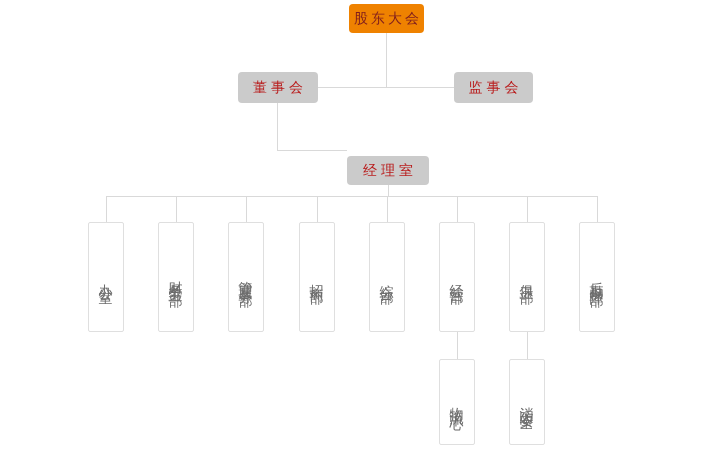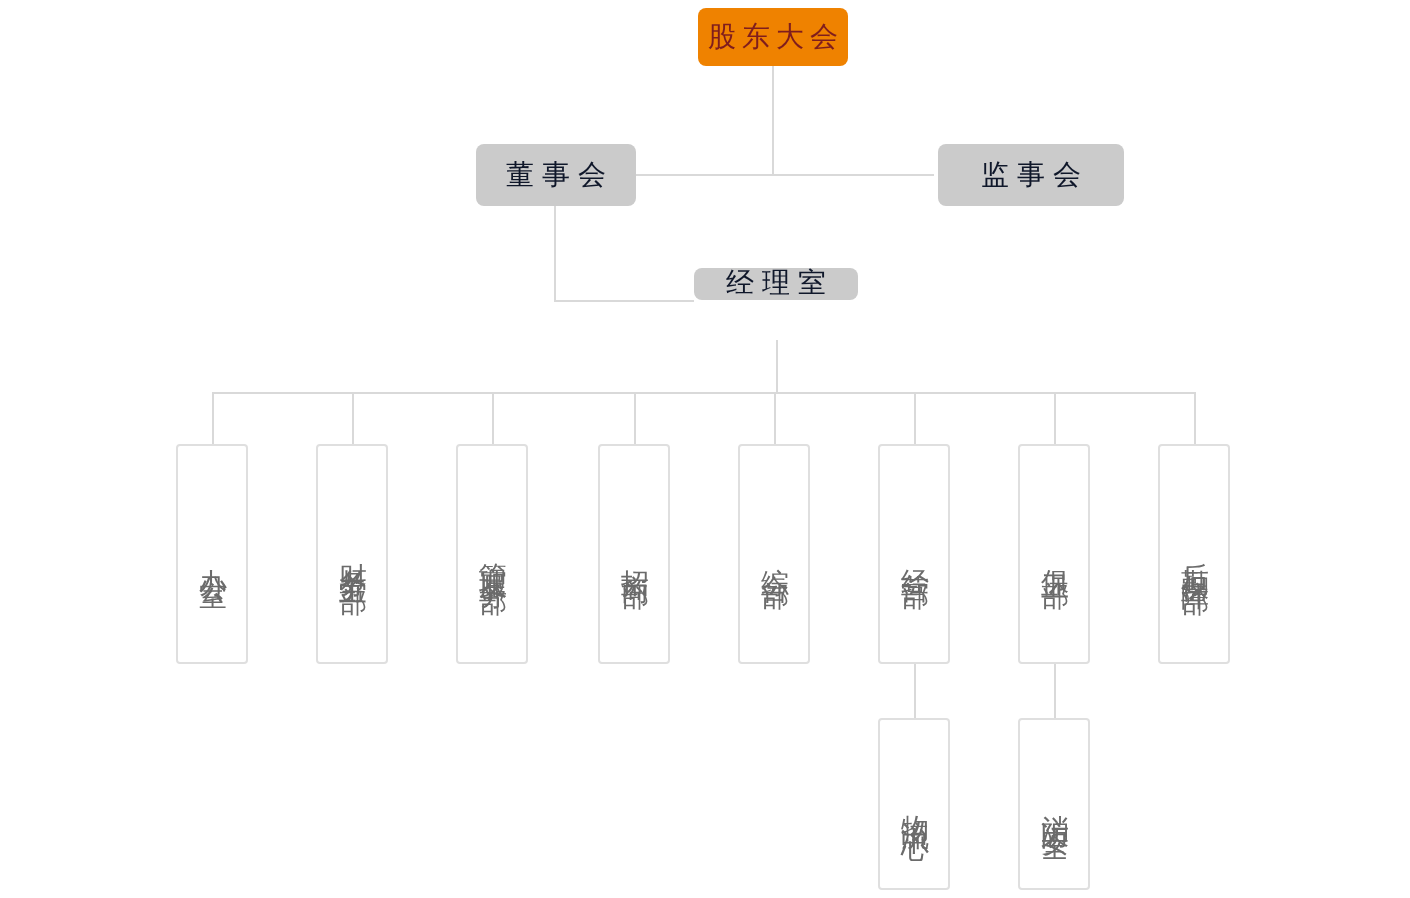--- a/index.html
+++ b/index.html
@@ -37,28 +37,28 @@
     left: 349px; top: 4px; width: 75px; height: 29px;
     background: #ef8200;
     color: #7f1d1d;
     border-radius: 4px;
     letter-spacing: 3px;
     text-indent: 3px;
   }
   
   .node.branch {
     background: #cbcbcb;
-    color: #0f172a;
+    color: #b91c1c;
     border-radius: 4px;
     letter-spacing: 4px;
     text-indent: 4px;
   }
   .node.board       { left: 238px; top: 72px;  width: 80px; height: 31px; }
-  .node.supervisory { left: 469px; top: 72px;  width: 93px; height: 31px; }
-  .node.manager     { left: 347px; top: 134px; width: 82px; height: 16px; }
+  .node.supervisory { left: 454px; top: 72px;  width: 79px; height: 31px; }
+  .node.manager     { left: 347px; top: 156px; width: 82px; height: 29px; }
 
   
   .node.leaf {
     top: 222px;
     width: 36px; height: 110px;
     background: #ffffff;
     border: 1px solid #dfdfdf;
     border-radius: 2px;
     color: #6b6b6b;
     writing-mode: vertical-rl;

